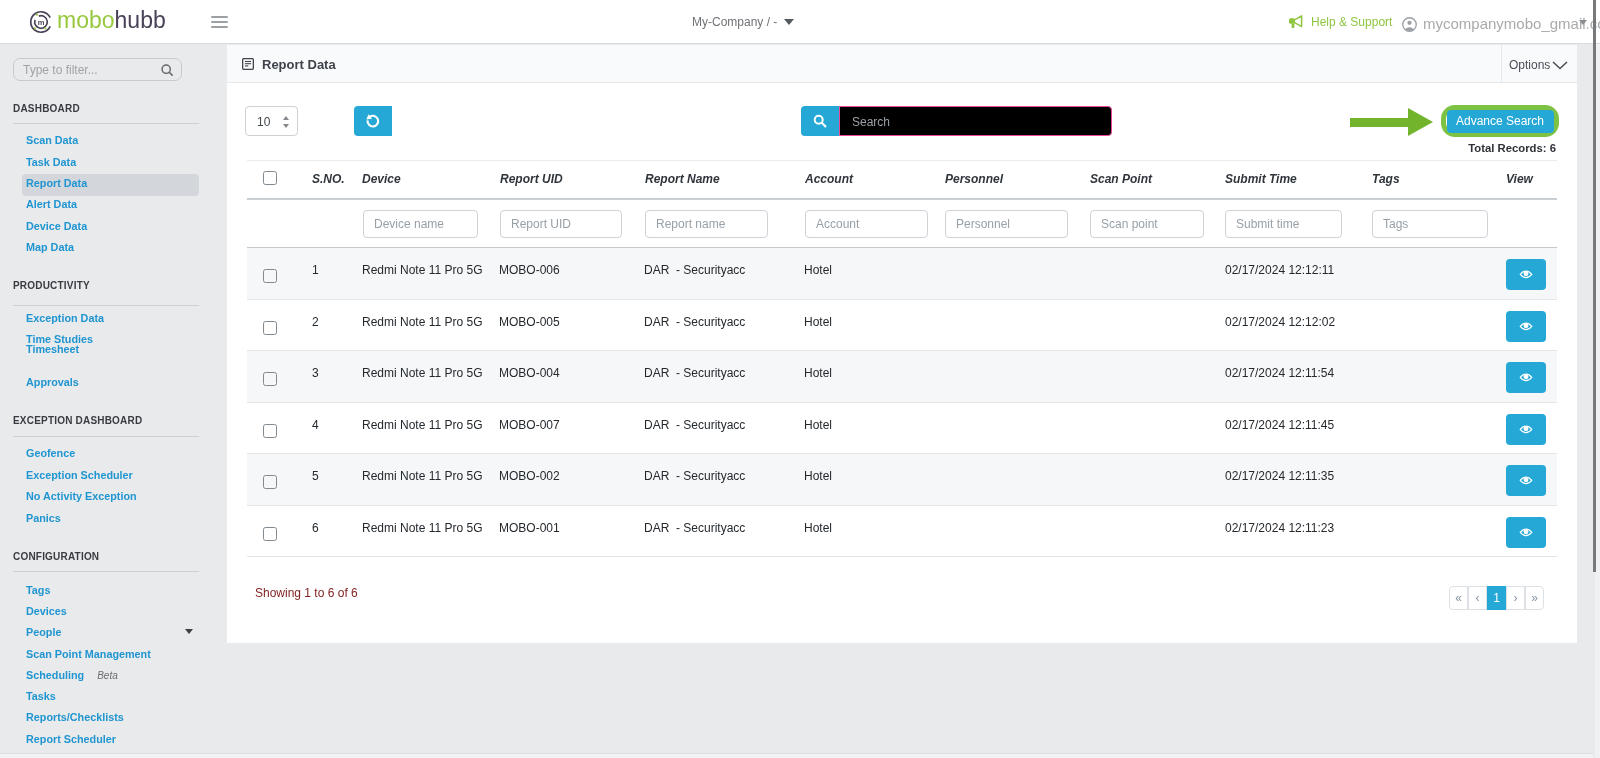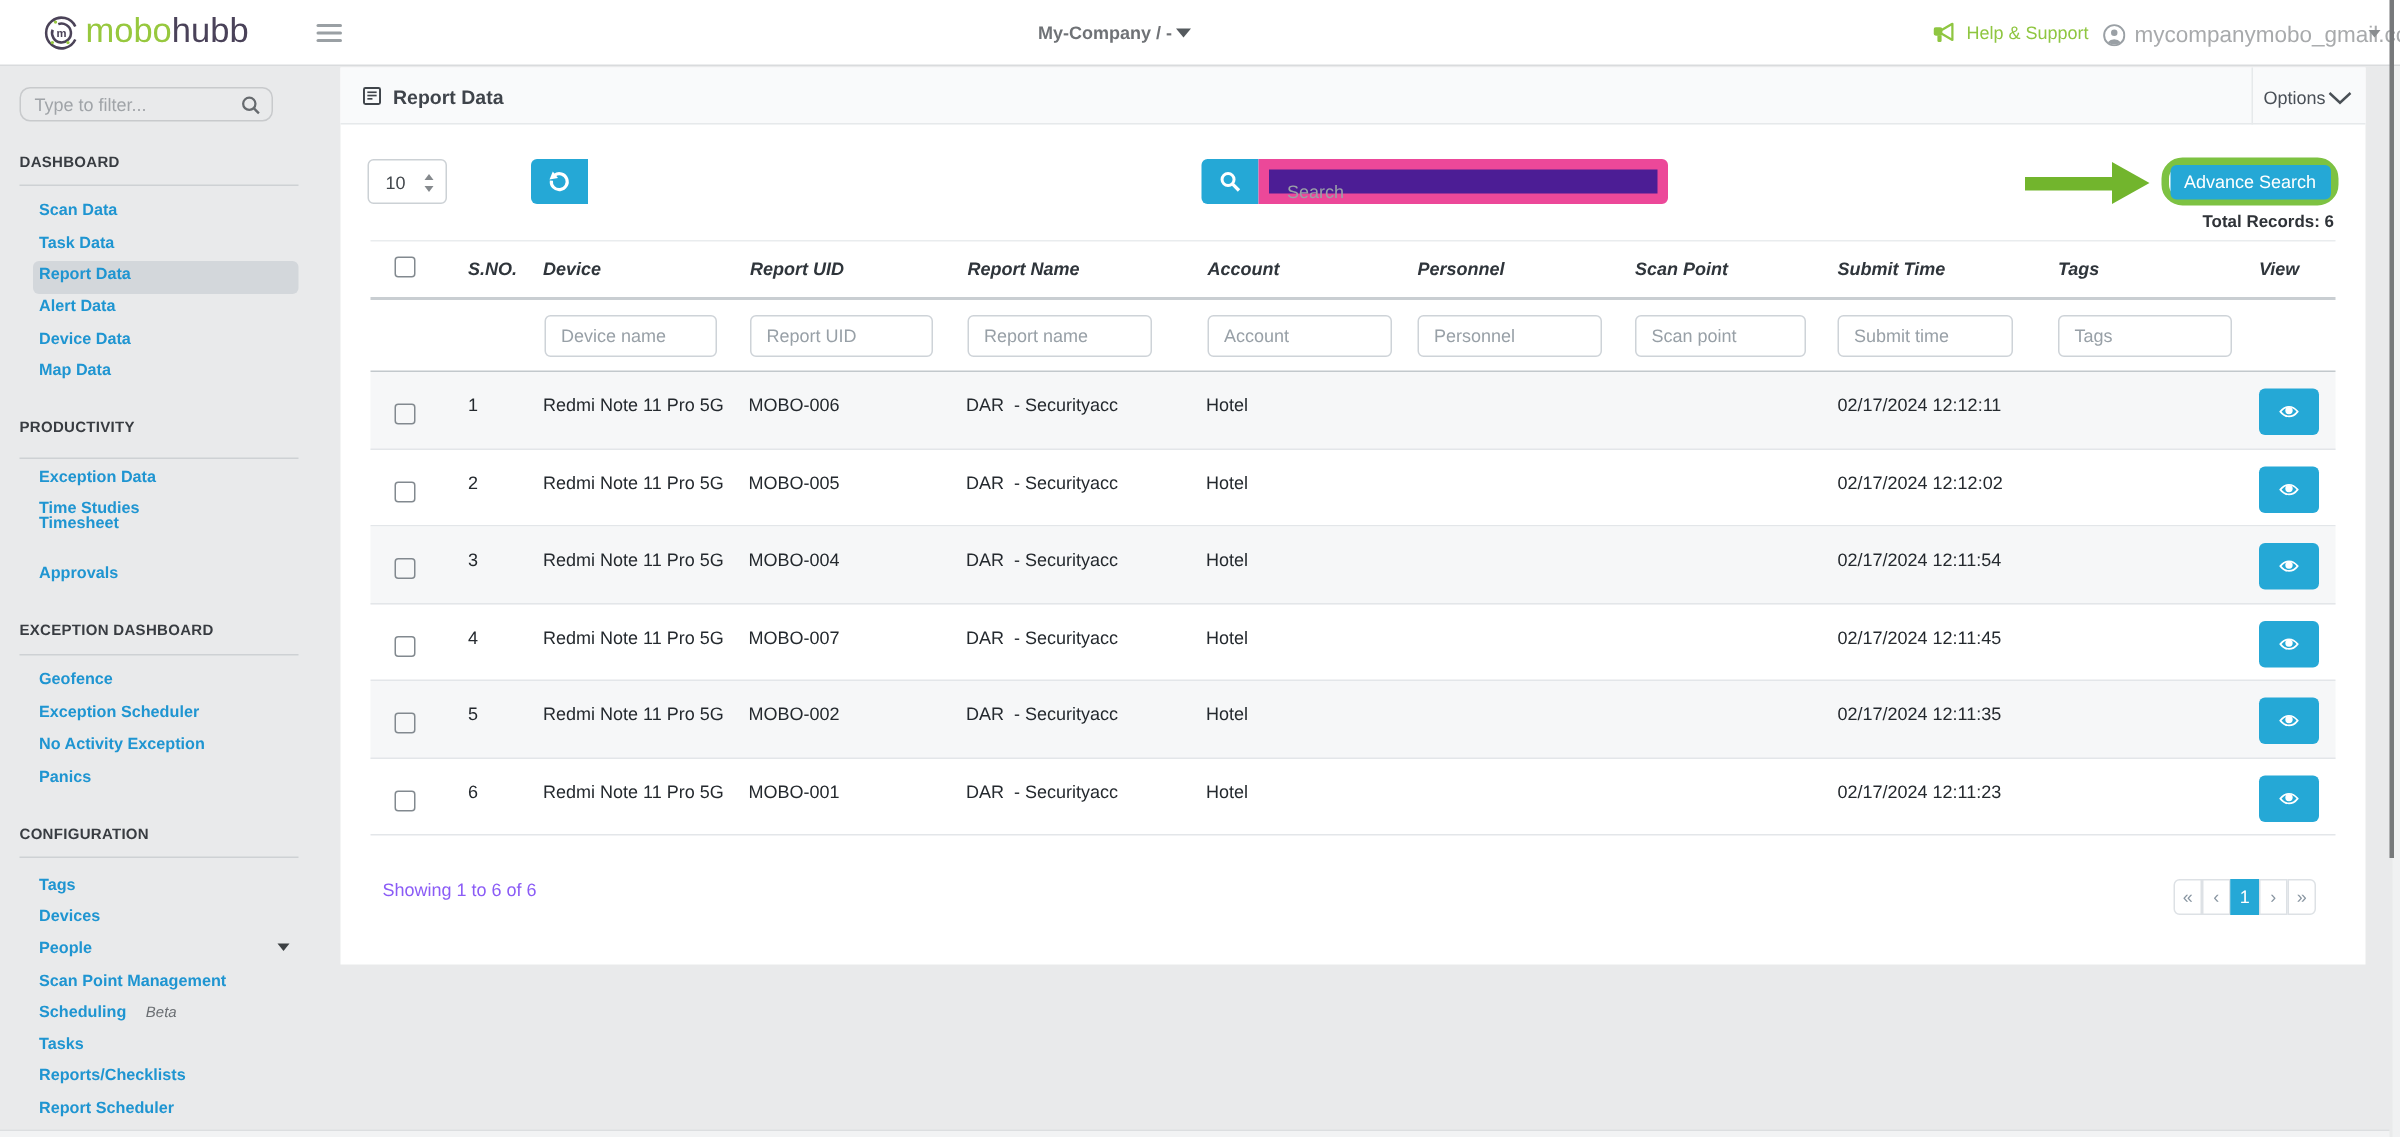--- a/index.html
+++ b/index.html
@@ -5,21 +5,21 @@
 * { margin:0; padding:0; box-sizing:border-box; }
 html,body { width:1600px; height:758px; overflow:hidden; }
 body { font-family:"Liberation Sans",sans-serif; background:#e9eaeb; position:relative; }
 
 
 #nav { position:absolute; left:0; top:0; width:1600px; height:44px; background:#fff; border-bottom:1px solid #d9dbdd; z-index:5; }
 #logo { position:absolute; left:29px; top:10px; }
 #logotxt { position:absolute; left:57px; top:7px; font-size:23px; color:#4a4259; }
 #logotxt .g { color:#97c83e; }
 .hline { position:absolute; left:211px; width:17px; height:2px; background:#9aa0a4; border-radius:1px; }
-#mycomp { position:absolute; left:692px; top:15px; font-size:12px; font-weight:bold; color:#6f7276; }
+#mycomp { position:absolute; left:692px; top:15px; font-size:12px; font-weight:normal; color:#6f7276; }
 .caret { display:inline-block; width:0; height:0; border-left:5px solid transparent; border-right:5px solid transparent; border-top:6px solid #555a5e; }
 #ccaret { position:absolute; left:784px; top:19px; }
 #help { position:absolute; left:1289px; top:15px; color:#8fc641; font-size:12px; }
 #help svg { vertical-align:-2px; margin-right:7px; }
 #acct { position:absolute; left:1402px; top:15px; color:#a8aaac; font-size:15px; white-space:nowrap; }
 #acct svg { vertical-align:-3px; margin-right:6px; }
 #acaret { position:absolute; left:1579px; top:20px; border-left:4.5px solid transparent; border-right:4.5px solid transparent; border-top:5px solid #8a8d90; }
 
 
 #side { position:absolute; left:0; top:44px; width:227px; height:714px; background:#e9eaeb; }
@@ -46,21 +46,21 @@
 .ctl { position:absolute; top:61px; height:30px; }
 #psize { left:18px; width:53px; border:1px solid #ccd1d5; border-radius:4px; background:#fff; }
 #psize span { position:absolute; left:11px; top:8px; font-size:12px; color:#43484d; }
 .spin { position:absolute; left:37px; width:0; height:0; border-left:3.5px solid transparent; border-right:3.5px solid transparent; }
 #refbtn { left:127px; width:38px; background:#25a8d6; border-radius:4px 0 0 4px; }
 #refbtn svg { position:absolute; left:11px; top:7px; }
 #dateinp { left:165px; width:384px; background:#fff; border:1px solid #ccd1d5; border-radius:0 4px 4px 0; }
 #dateinp span { position:absolute; left:12px; top:8px; font-size:12px; color:#55595e; }
 #srchbtn { left:574px; width:38px; background:#25a8d6; border-radius:4px 0 0 4px; }
 #srchbtn svg { position:absolute; left:12px; top:8px; }
-#srchinp { left:612px; width:273px; background:#4c1d95; border:7px solid #ec4899; border-radius:0 4px 4px 0; }
+#srchinp { left:612px; width:273px; background:#000000; border:1px solid #ec4899; border-radius:0 4px 4px 0; }
 #srchinp span { position:absolute; left:12px; top:8px; font-size:12px; color:#9aa1a8; }
 #arrtail { position:absolute; left:1123px; top:72.5px; width:58px; height:9px; background:#72b52d; }
 #arrhead { position:absolute; left:1181px; top:63px; width:0; height:0; border-top:14px solid transparent; border-bottom:14px solid transparent; border-left:25px solid #72b52d; }
 #ring { position:absolute; left:1214px; top:60px; width:118px; height:32px; border:5px solid #7dc242; border-radius:14px; }
 #advbtn { position:absolute; left:1219.5px; top:64.5px; width:107px; height:23px; background:#25a8d6; border-radius:4px; color:#fff; font-size:12px; text-align:center; line-height:23px; }
 #totrec { position:absolute; right:21px; top:97px; font-size:11.3px; font-weight:bold; color:#2f3338; }
 
 
 #tbl { position:absolute; left:20px; top:115px; width:1310px; }
 .hcell { position:absolute; top:12px; font-size:12px; font-weight:bold; color:#2f353b;font-style:italic; }
@@ -69,21 +69,21 @@
 .cell { position:absolute; top:15px; font-size:12px; color:#24292e; white-space:nowrap; }
 .cb { position:absolute; width:14px; height:14px; border:1.4px solid #82898f; border-radius:2.5px; background:transparent; }
 .finp { position:absolute; top:50px; height:28px; border:1px solid #ced3d8; border-radius:4px; background:#fff; font-size:12px; color:#98a0a7; line-height:26px; padding-left:10px; }
 .eye { position:absolute; left:1259px; top:11px; width:40px; height:31px; background:#25a8d6; border-radius:4px; }
 .eye svg { position:absolute; left:13px; top:9px; }
 #thtop { position:absolute; left:0; top:0px; width:1310px; height:1px; background:#e9ecee; }
 #thbot { position:absolute; left:0; top:37.5px; width:1310px; height:2px; background:#c9ced2; }
 #tfbot { position:absolute; left:0; top:87px; width:1310px; height:1px; background:#c2c8cc; }
 
 
-#showing { position:absolute; left:28px; top:541px; font-size:12px; color:#8b5cf6; }
+#showing { position:absolute; left:28px; top:541px; font-size:12px; color:#7f1d1d; }
 #pgn { position:absolute; left:1222px; top:541px; height:24px; }
 .pg { position:absolute; top:0; width:19px; height:24px; background:#fff; border:1px solid #dde1e5; color:#8895a1; font-size:12px; text-align:center; line-height:22px; }
 
 
 #vtrack { position:absolute; left:1595px; top:44px; width:5px; height:714px; background:#f0f1f2; }
 #vthumb { position:absolute; left:1593px; top:0; width:2.5px; height:572px; background:#77797b; z-index:9; }
 #hbar { position:absolute; left:0; top:753px; width:1593px; height:5px; background:#f2f3f4; border-top:1px solid #dcdee0; }
 </style>
 </head>
 <body>

